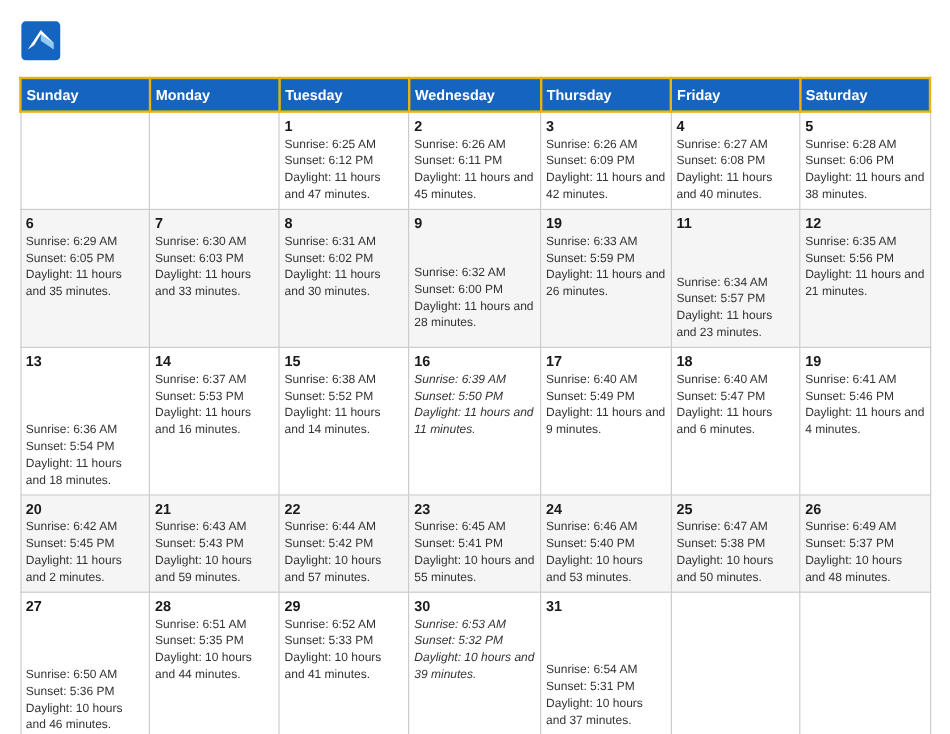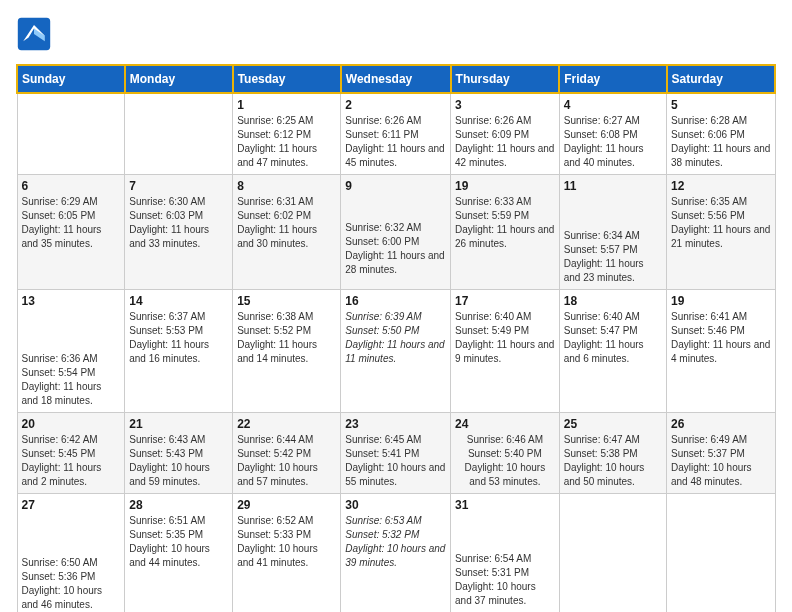--- a/index.html
+++ b/index.html
@@ -263,21 +263,21 @@
 Daylight: 10 hours and 57 minutes.</div>
         </td>
         <td>
           <span class="day-num">23</span>
           <div class="day-info" style="white-space: pre-line;">Sunrise: 6:45 AM
 Sunset: 5:41 PM
 Daylight: 10 hours and 55 minutes.</div>
         </td>
         <td>
           <span class="day-num">24</span>
-          <div class="day-info" style="white-space: pre-line; text-align: center;">Sunrise: 6:46 AM
+          <div class="day-info" style="white-space: pre-line;">Sunrise: 6:46 AM
 Sunset: 5:40 PM
 Daylight: 10 hours and 53 minutes.</div>
         </td>
         <td>
           <span class="day-num">25</span>
           <div class="day-info" style="white-space: pre-line;">Sunrise: 6:47 AM
 Sunset: 5:38 PM
 Daylight: 10 hours and 50 minutes.</div>
         </td>
         <td>

